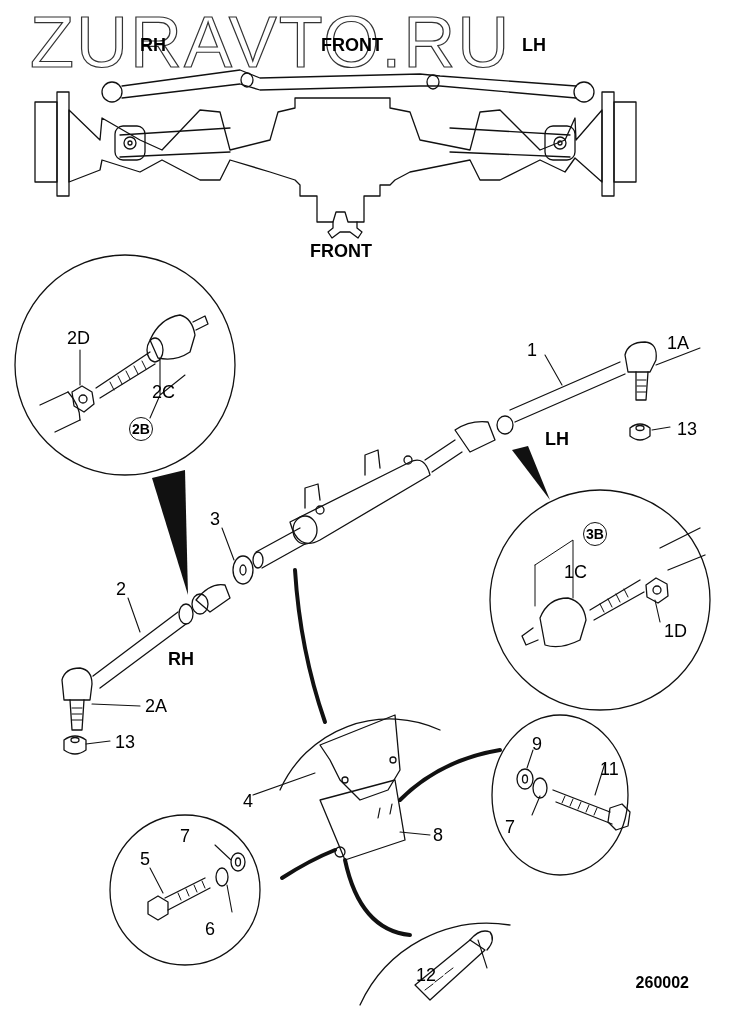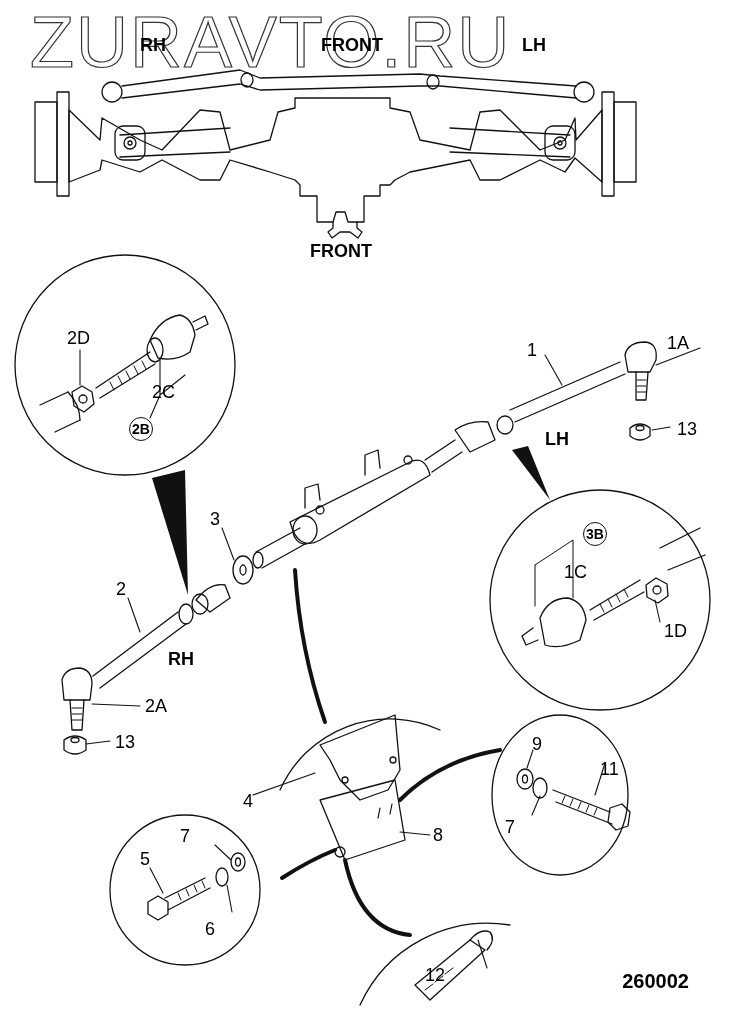--- a/index.html
+++ b/index.html
@@ -2,21 +2,21 @@
 <html><head>
 <meta charset="utf-8">
 <style>
   html, body { margin:0; padding:0; background:#fff; }
   body { width:747px; height:1011px; position:relative; overflow:hidden; font-family:"Liberation Sans", sans-serif; color:#111; }
   svg.canvas { position:absolute; left:0; top:0; }
   .lbl { position:absolute; font-family:Liberation Sans, sans-serif; font-size:18px; color:#000000; line-height:1; white-space:nowrap; }
   .lbl.bold { font-weight:bold; }
   .lbl.circ { border:1.5px solid #111; border-radius:50%; width:22px; height:22px; font-size:14px; text-align:center; line-height:22px; font-weight:bold; }
   .watermark { position:absolute; left:30px; top:6px; font-family:"Liberation Sans", sans-serif; font-size:72px; letter-spacing:2px; color:transparent; -webkit-text-stroke:1.2px #333; line-height:1; white-space:nowrap; }
-  .fignum { position:absolute; right:58px; bottom:20px; font-weight:bold; font-size:20px; }
+  .fignum { position:absolute; right:58px; bottom:20px; font-weight:bold; font-size:16px; }
 </style>
 </head>
 <body>
 
 <svg class="canvas" width="747" height="1011" viewBox="0 0 747 1011" fill="none" stroke="#111" stroke-width="1.3" stroke-linejoin="round" stroke-linecap="round">
 
   <g>
 
     <rect x="35" y="102" width="22" height="80"></rect>
     <rect x="57" y="92" width="12" height="104"></rect>
@@ -219,15 +219,15 @@
 <span class="lbl" style="left:433px;top:826px;">8</span>
 
 <span class="lbl" style="left:532px;top:735px;">9</span>
 <span class="lbl" style="left:505px;top:818px;">7</span>
 <span class="lbl" style="left:600px;top:760px;">11</span>
 
 <span class="lbl" style="left:140px;top:850px;">5</span>
 <span class="lbl" style="left:180px;top:827px;">7</span>
 <span class="lbl" style="left:205px;top:920px;">6</span>
 
-<span class="lbl" style="left:425px;top:966px;">12</span>
+<span class="lbl" style="left:416px;top:966px;">12</span>
 
 <span class="lbl fignum">260002</span>
 
 </body></html>

